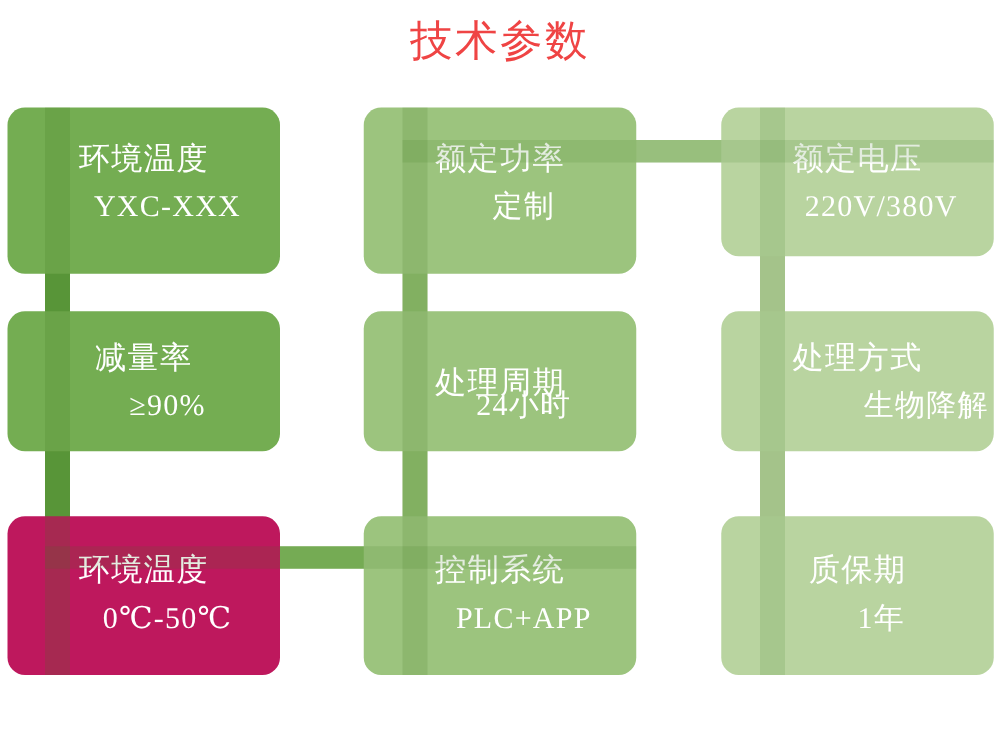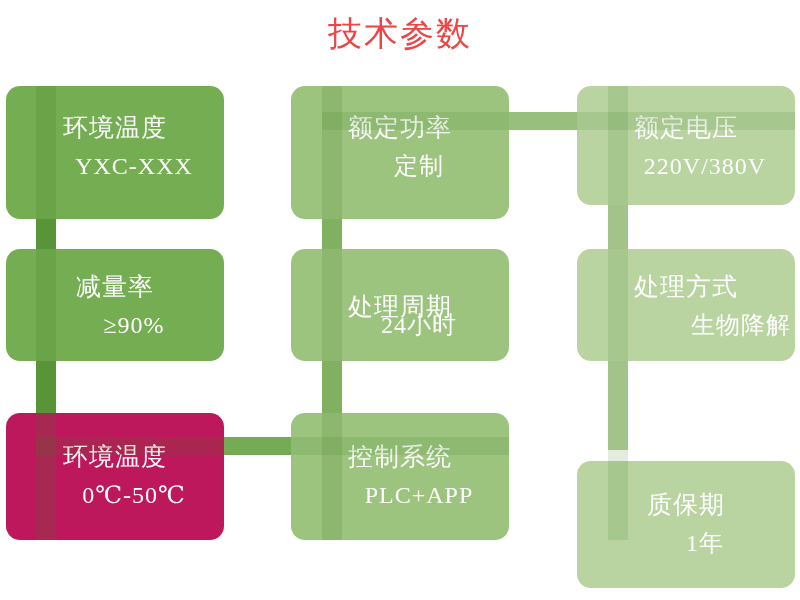--- a/index.html
+++ b/index.html
@@ -123,21 +123,21 @@
   <div class="card" style="left:6px; top:413px; width:218px; height:127px; background:#be185d;">
     <div class="label" style="top:28px;">环境温度</div>
     <div class="value" style="top:66px;">0℃-50℃</div>
   </div>
 
   <div class="card" style="left:291px; top:413px; width:218px; height:127px; background:#9cc47e;">
     <div class="label" style="top:28px;">控制系统</div>
     <div class="value" style="top:66px;">PLC+APP</div>
   </div>
 
-  <div class="card" style="left:577px; top:413px; width:218px; height:127px; background:#b9d4a0;margin-top:48px;">
+  <div class="card" style="left:577px; top:413px; width:218px; height:127px; background:#b9d4a0;">
     <div class="label" style="top:28px;">质保期</div>
     <div class="value" style="top:66px;">1年</div>
   </div>
 
   <div class="ovl" style="left:36px; top:86px; width:20px; height:454px; background:rgba(60,120,30,0.18);"></div>
 
   <div class="ovl" style="left:322px; top:86px; width:20px; height:454px; background:rgba(60,120,30,0.16);"></div>
 
   <div class="ovl" style="left:608px; top:86px; width:20px; height:454px; background:rgba(60,120,30,0.14);"></div>
 

